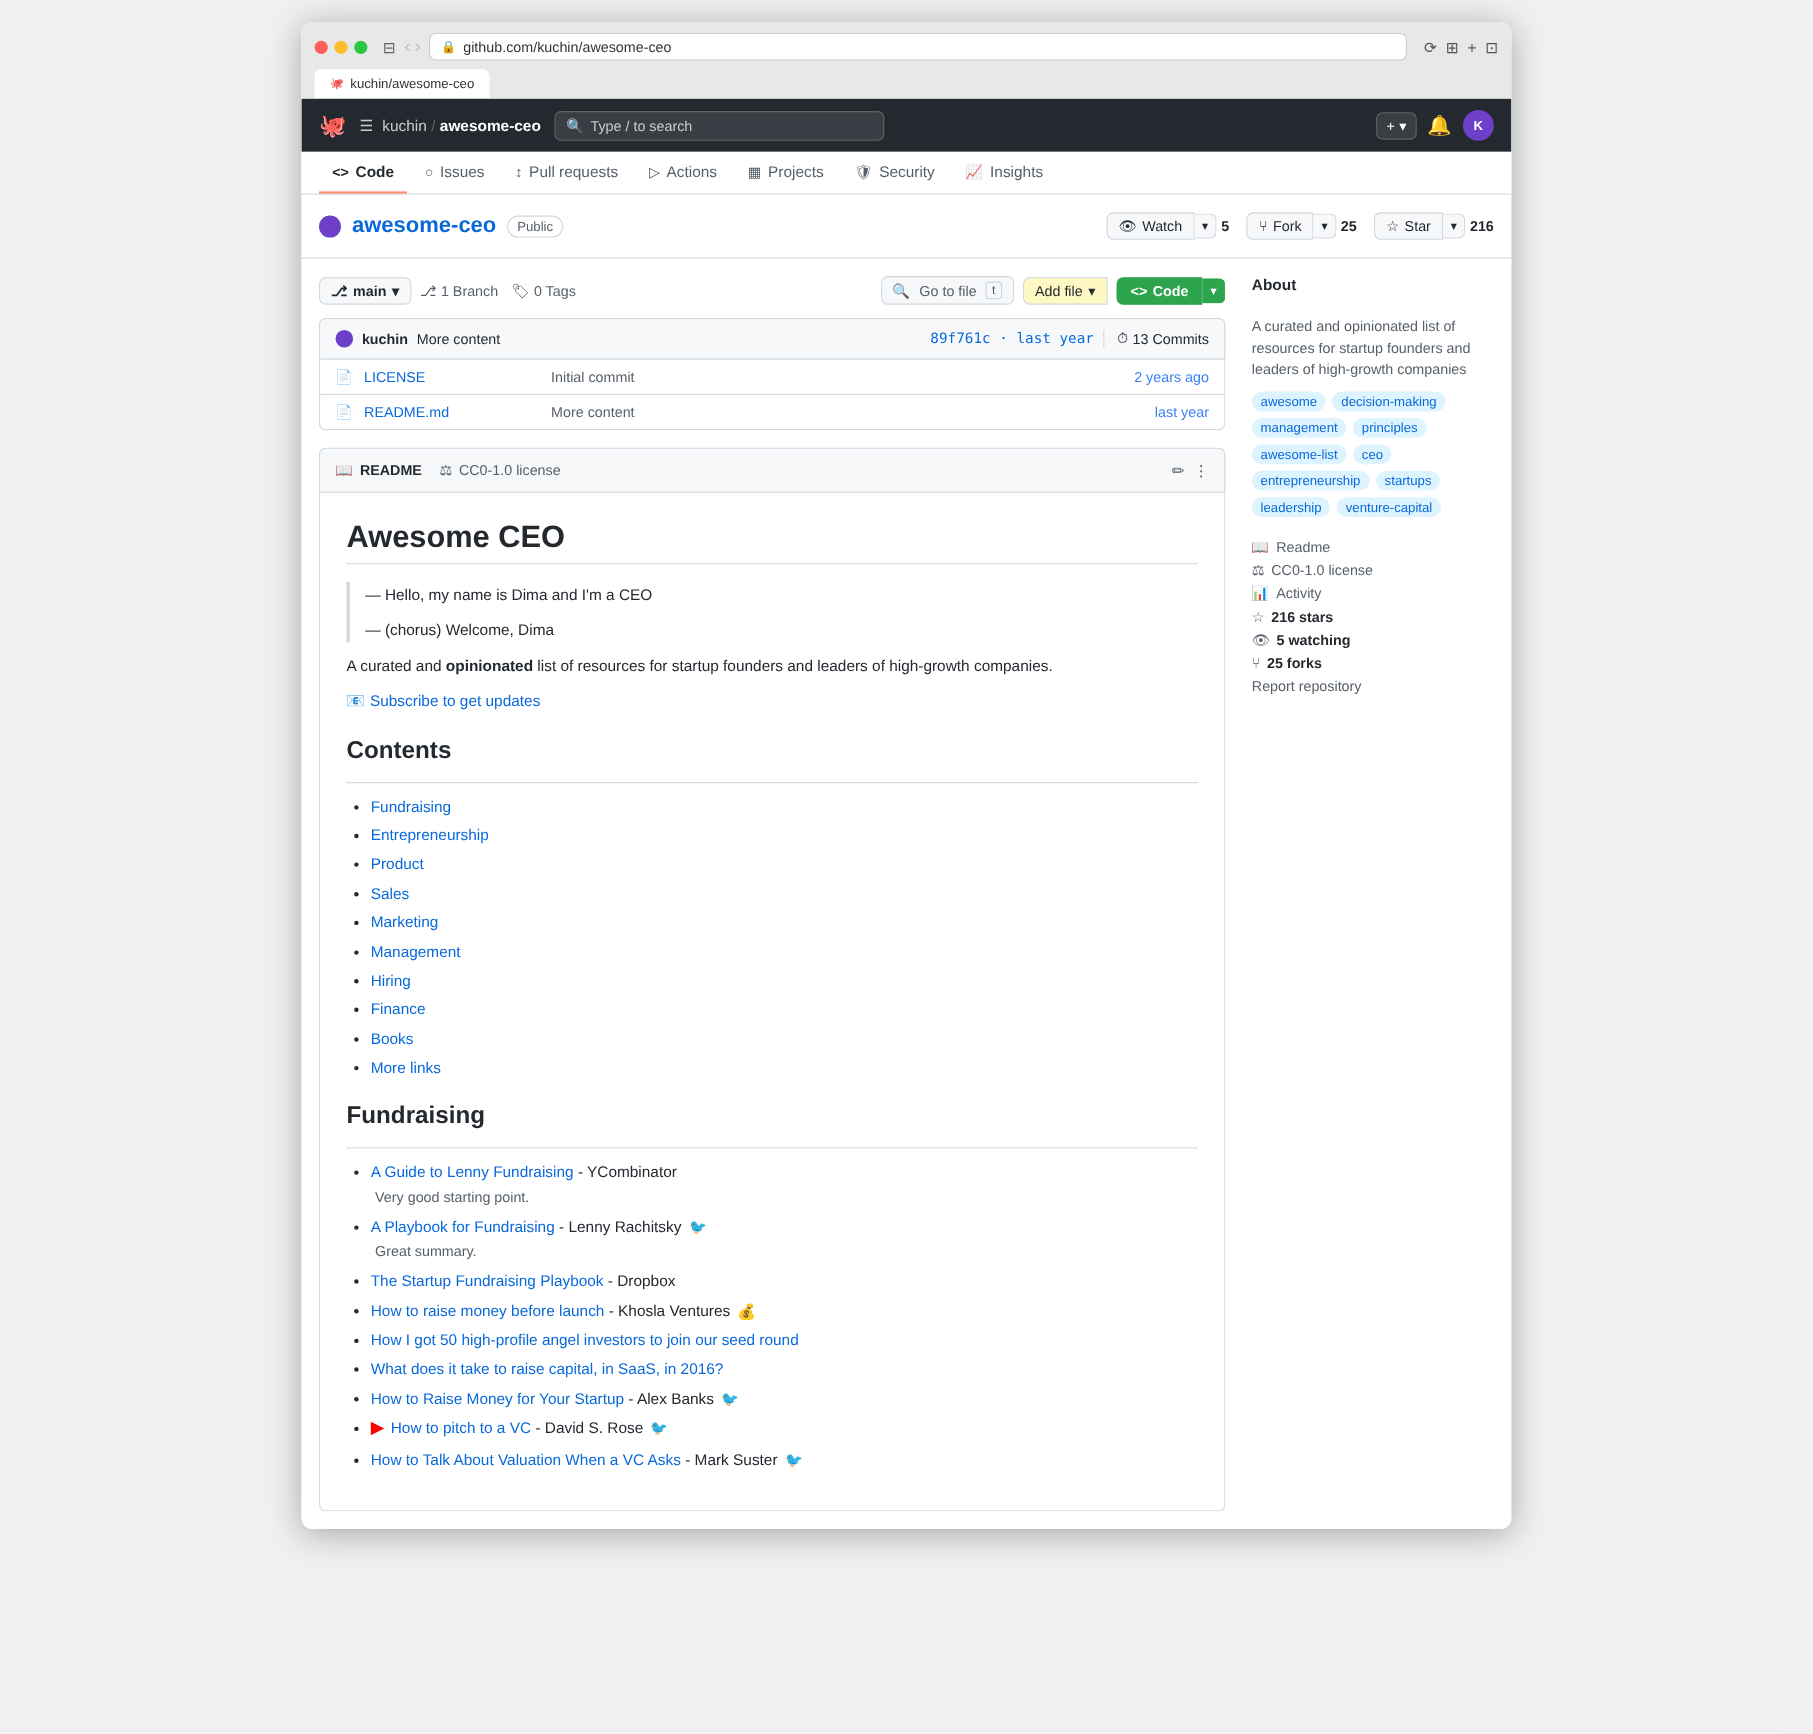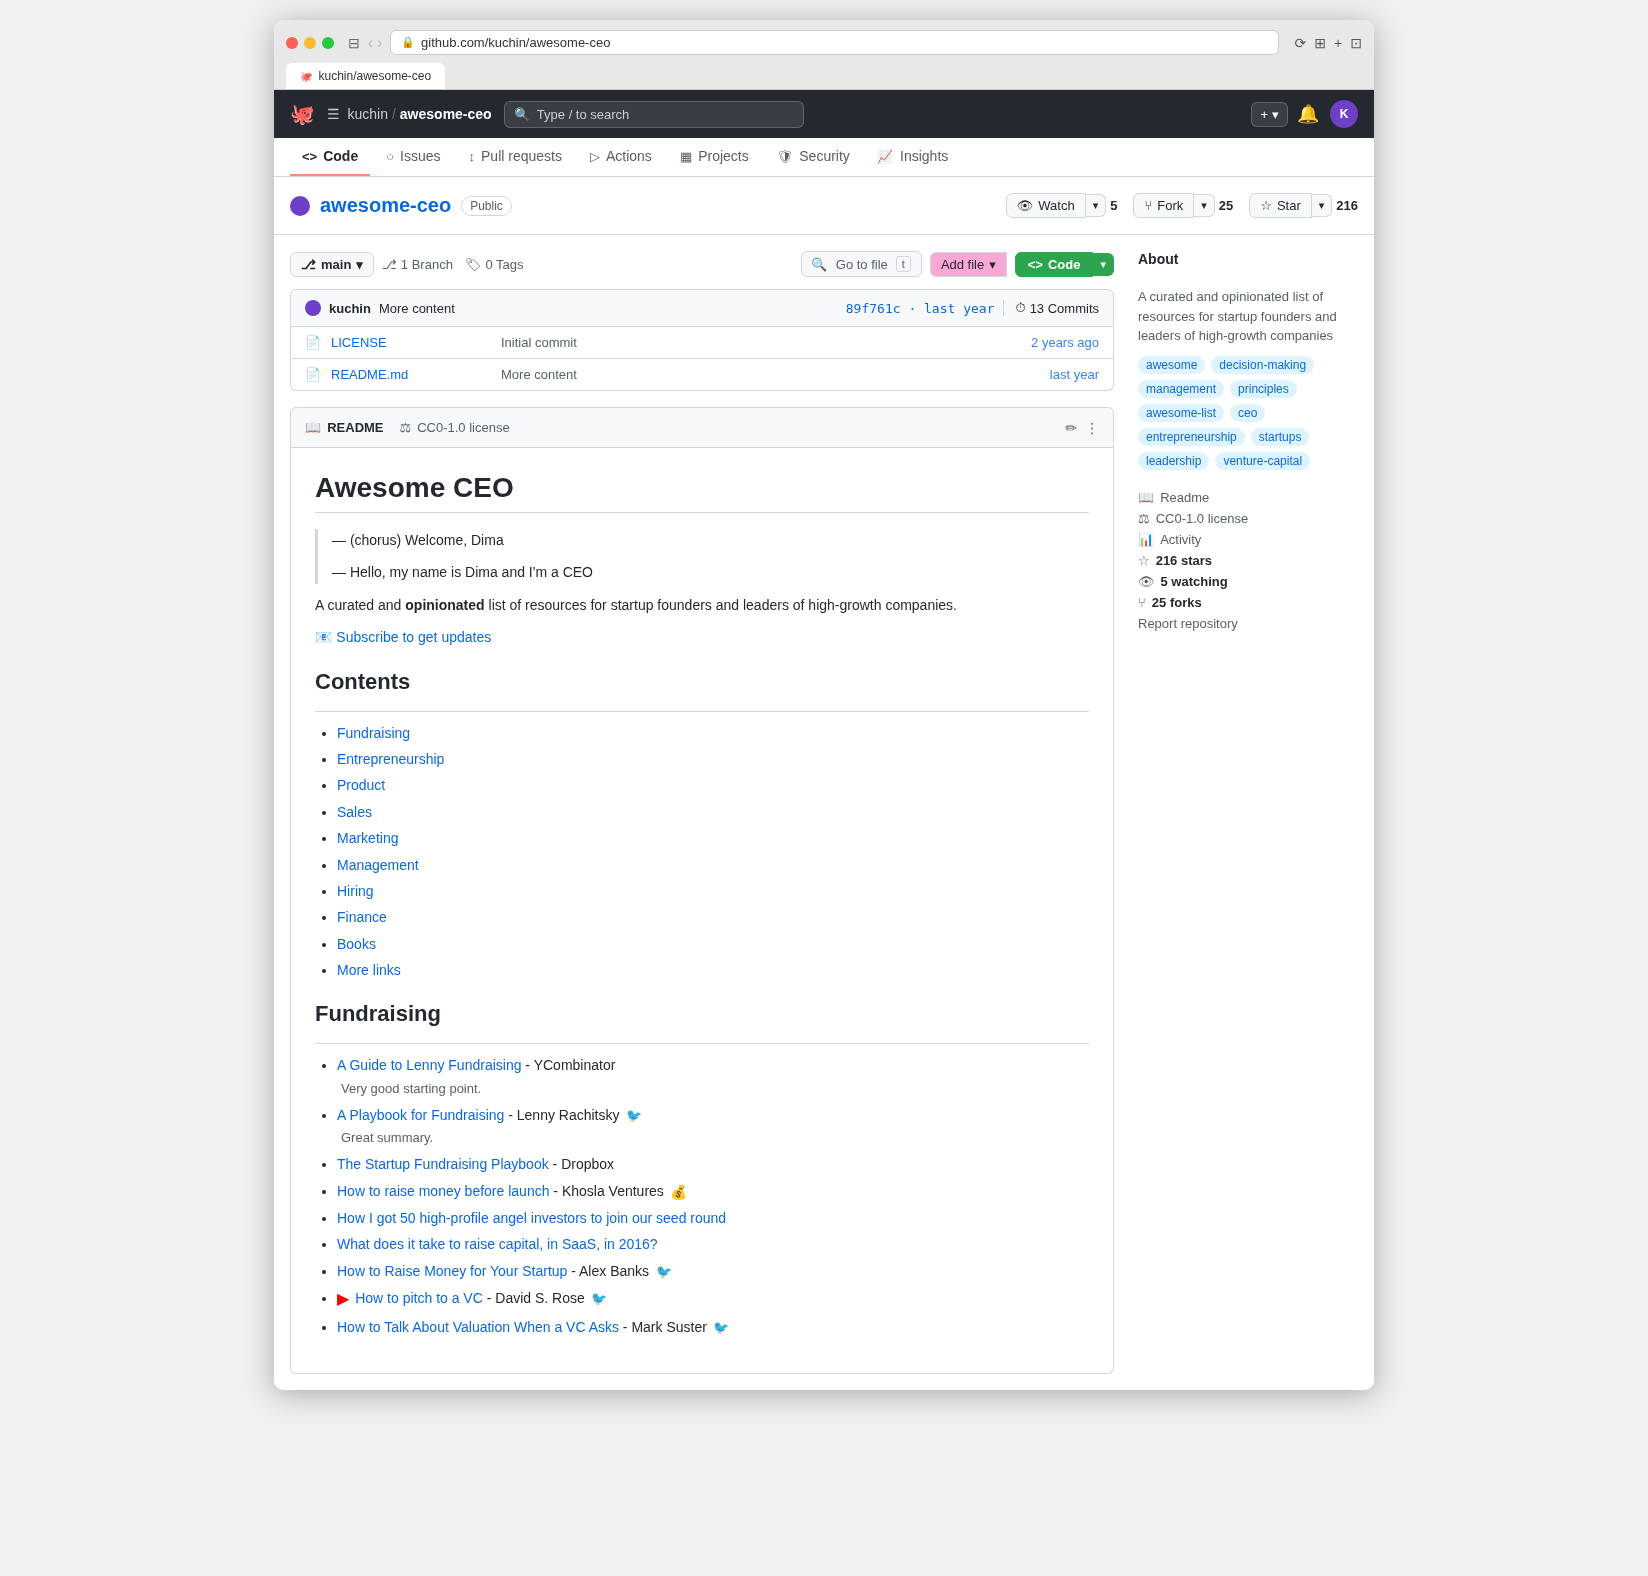--- a/index.html
+++ b/index.html
@@ -210,21 +210,21 @@
       font-size: 13px;
       color: #57606a;
       background: #f6f8fa;
       display: flex;
       align-items: center;
       gap: 8px;
       cursor: text;
     }
     .gh-add-btn {
       border: 1px solid #d0d7de;
-      background: #f9a8d4;
+      background: #fef9c3;
       padding: 4px 10px;
       font-size: 13px;
       cursor: pointer;
       border-radius: 6px 0 0 6px;
       display: flex;
       align-items: center;
       gap: 5px;
       color: #24292f;
     }
     .gh-code-btn {
@@ -547,22 +547,22 @@
           </div>
           <div class="gh-readme-actions">
             <span>✏</span>
             <span>⋮</span>
           </div>
         </div>
 
         <div class="gh-readme-content">
           <h1>Awesome CEO</h1>
           <blockquote>
+            <p>— Hello, my name is Dima and I'm a CEO</p>
             <p>— (chorus) Welcome, Dima</p>
-            <p>— Hello, my name is Dima and I'm a CEO</p>
           </blockquote>
           <p>
             <span>A curated and </span><strong>opinionated</strong><span> list of resources for startup founders and leaders of high-growth companies.</span>
           </p>
           <p>
             📧 <a>Subscribe to get updates</a>
           </p>
 
           <h2>Contents</h2>
           <ul>

